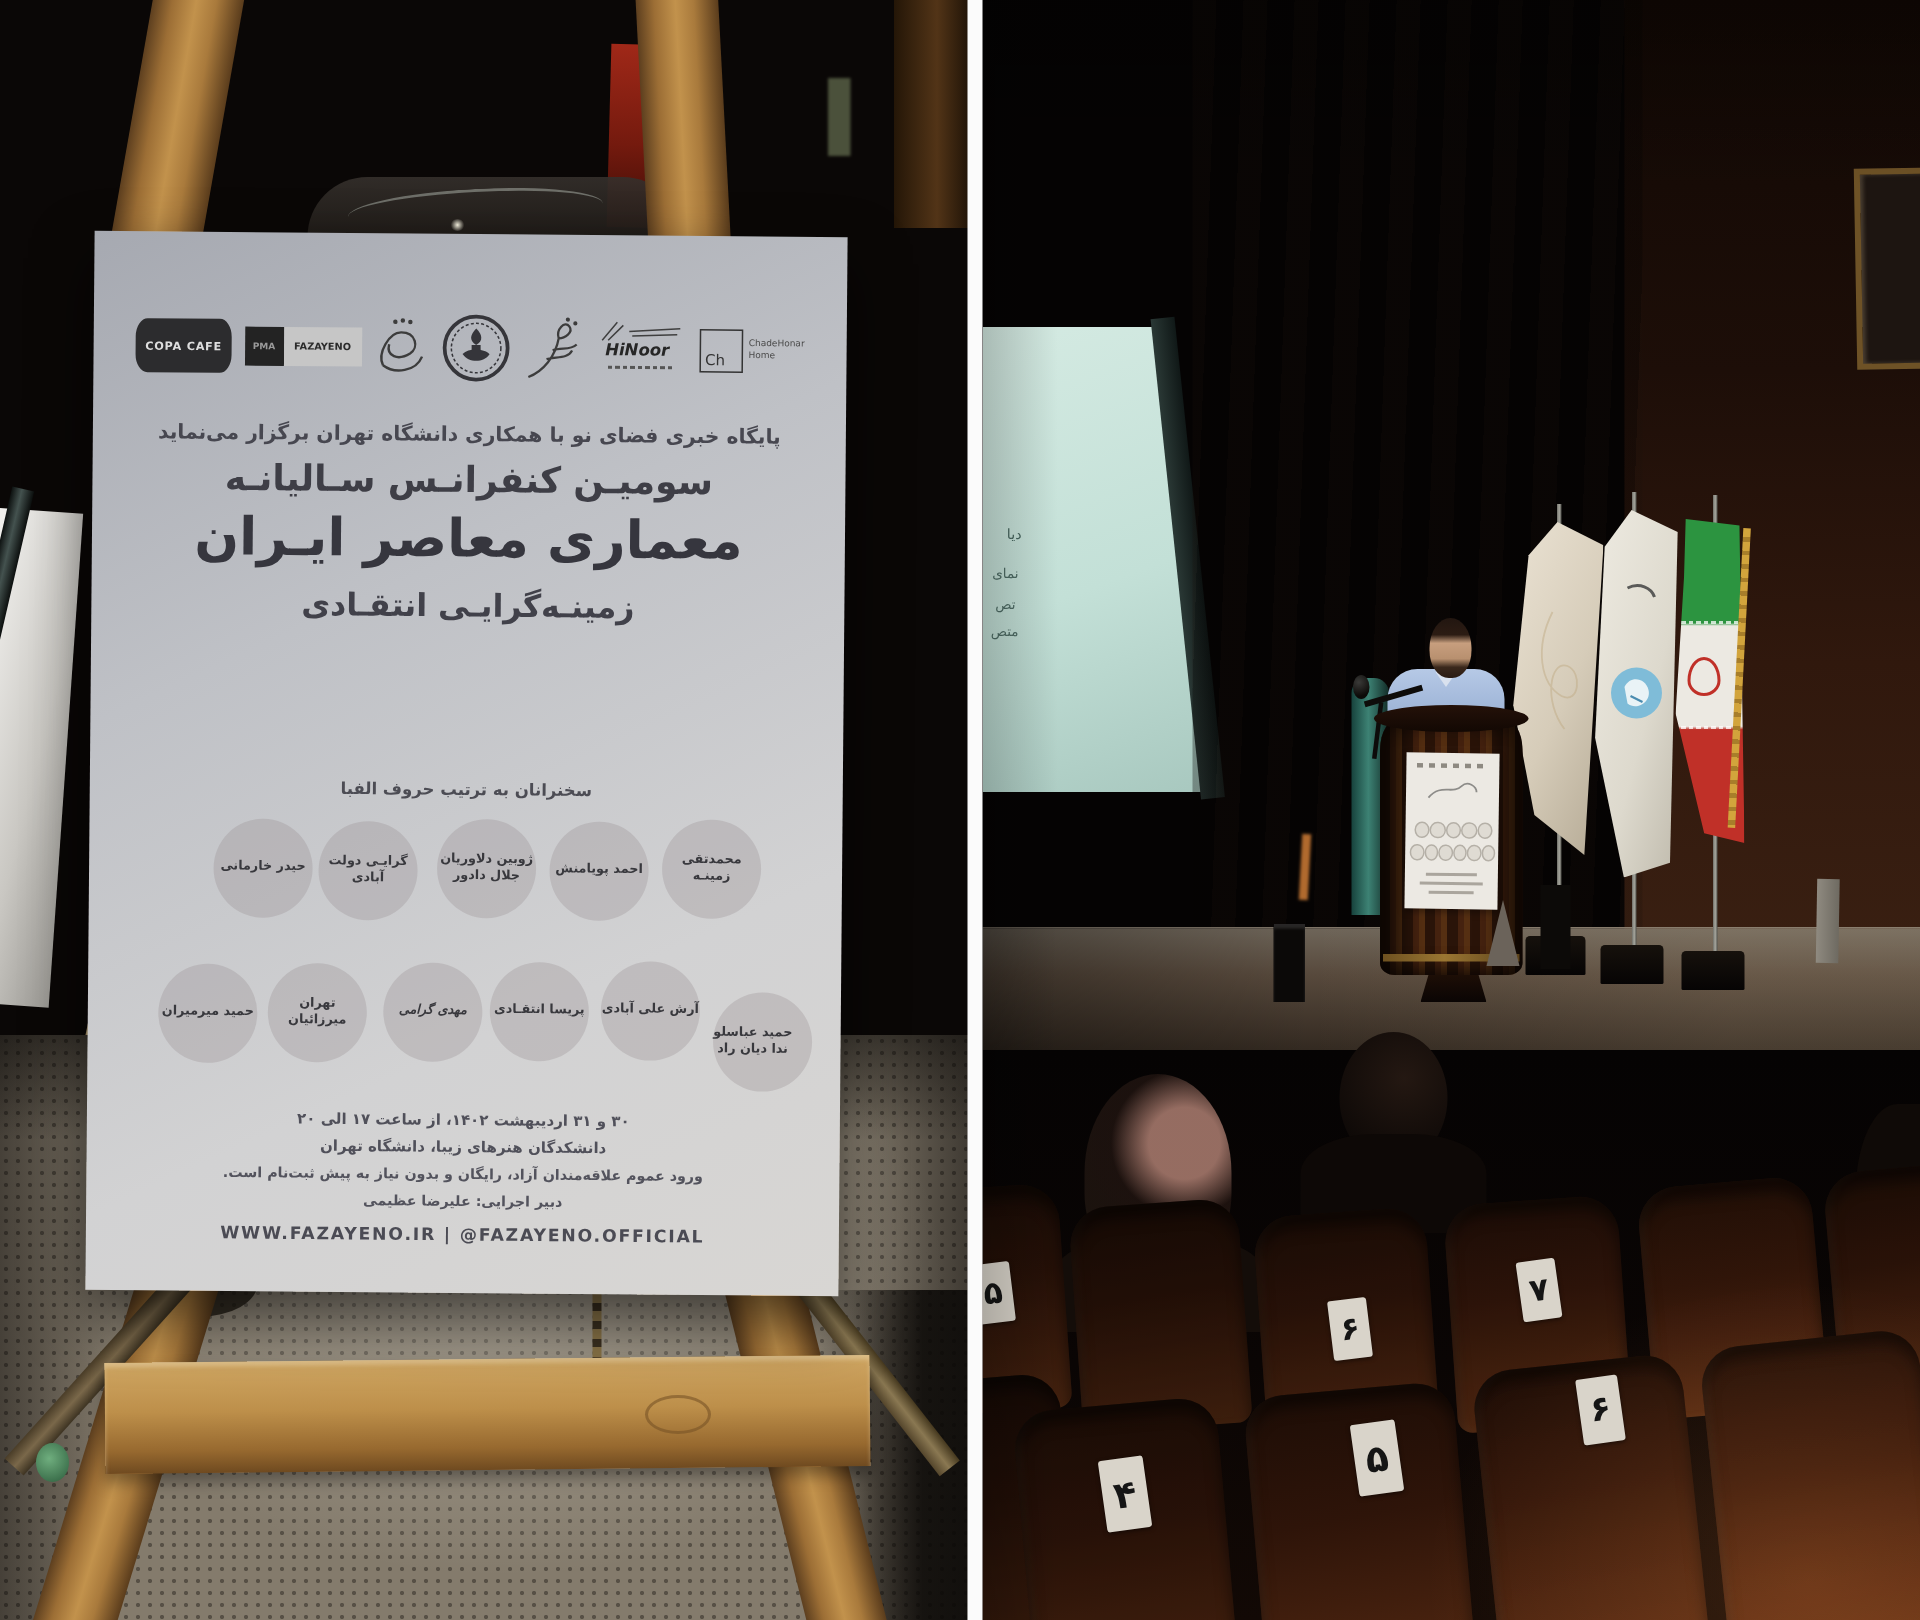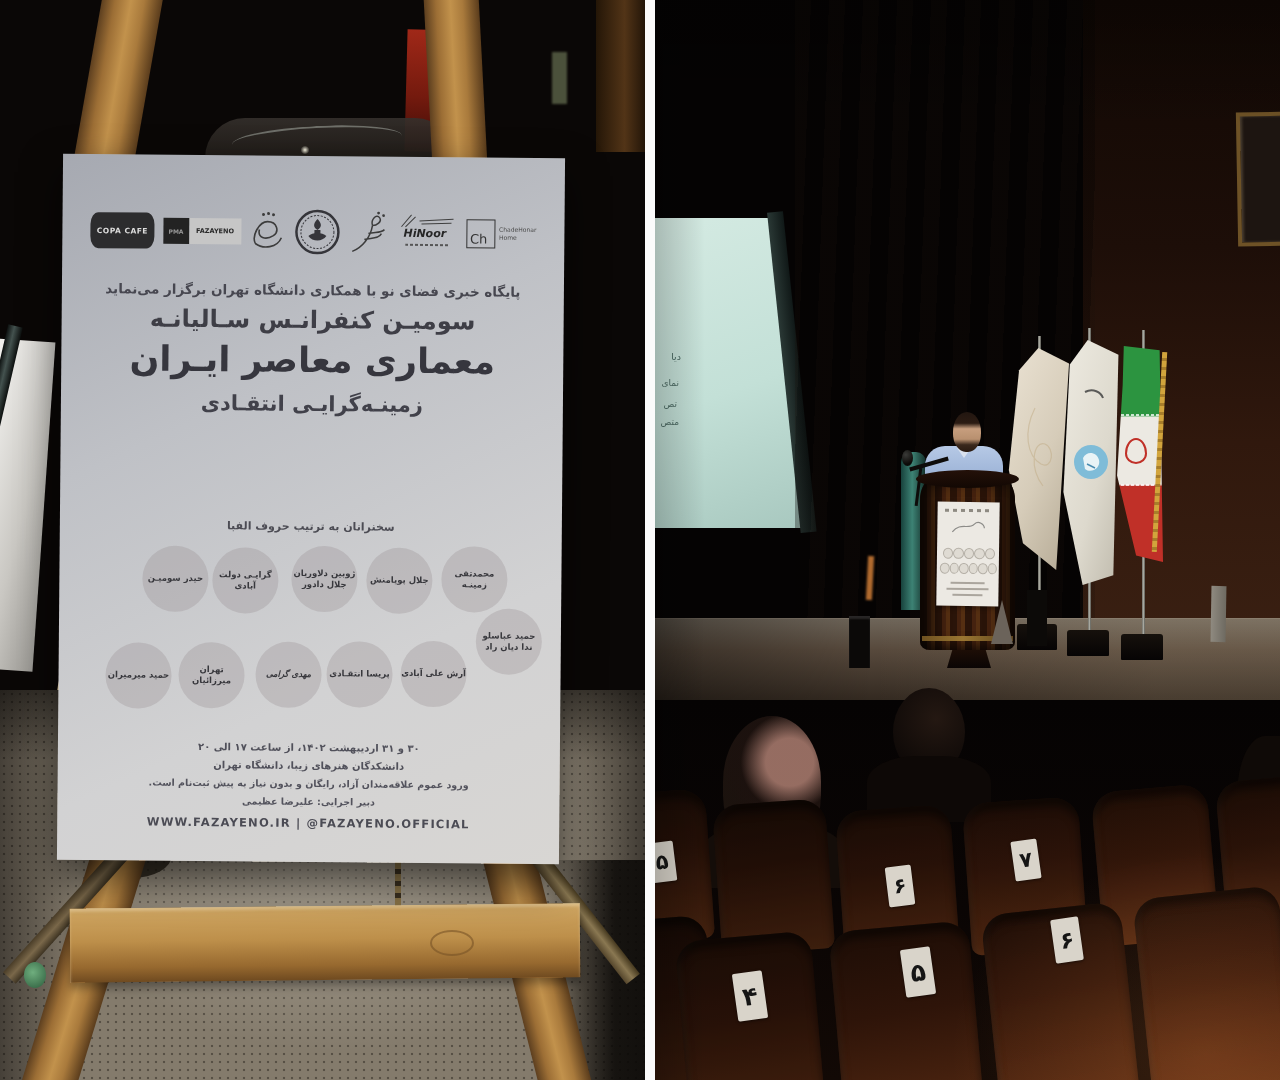--- a/index.html
+++ b/index.html
@@ -105,52 +105,52 @@
         </svg>
         <div style="width:60px;height:40px;position:relative;direction:ltr;">
           <svg width="60" height="16" viewBox="0 0 60 16" style="position:absolute;top:0;left:0;">
             <path d="M4 14 L14 2 M8 14 L18 4 M22 8 L56 6 M24 11 L54 10" stroke="#3f3f3f" stroke-width="1" fill="none"></path>
           </svg>
           <span style="position:absolute;top:14px;left:6px;font-size:11px;font-weight:bold;font-style:italic;color:#262626;direction:ltr;">HiNoor</span>
           <div style="position:absolute;top:31px;left:8px;width:44px;height:2px;background:repeating-linear-gradient(90deg,#555 0 3px,transparent 3px 5px);"></div>
         </div>
         <div style="display:flex;align-items:center;direction:ltr;">
           <div style="width:27px;height:27px;border:1.6px solid #333;position:relative;">
-            <span style="position:absolute;left:3px;bottom:1px;font-size:13px;color:#333;direction:ltr;">Ch</span>
+            <span style="position:absolute;left:3px;bottom:1px;font-size:10px;color:#333;direction:ltr;">Ch</span>
           </div>
           <span class="pre" style="margin-left:4px;font-size:6px;line-height:1.3;color:#4a4a4a;direction:ltr;">ChadeHonar
 Home</span>
         </div>
       </div>
 
       <div class="abs ptxt" style="top:126px;font-size:13.5px;font-weight:bold;color:#474750;">پایگاه خبری فضای نو با همکاری دانشگاه تهران برگزار می‌نماید</div>
       <div class="abs ptxt" style="top:150px;font-size:24px;font-weight:bold;color:#3e3e46;">سومیـن کنفرانـس سـالیانـه</div>
       <div class="abs ptxt" style="top:184px;font-size:35px;font-weight:bold;color:#36363e;">معماری معاصر ایـران</div>
       <div class="abs ptxt" style="top:236px;font-size:21px;font-weight:bold;color:#41414a;">زمینـه‌گرایـی انتقـادی</div>
 
       <div class="abs ptxt" style="top:364px;font-size:11px;font-weight:bold;color:#4c4c54;">سخنرانان به ترتیب حروف الفبا</div>
 
       <div class="abs circle" style="left:382px;top:389px;width:66px;height:66px;">
           <span class="pre">محمدتقی زمینـه</span>
         </div>
       <div class="abs circle" style="left:307px;top:391px;width:66px;height:66px;">
-          <span class="pre">جلال پویامنش</span>
+          <span class="pre">احمد پویامنش</span>
         </div>
       <div class="abs circle" style="left:232px;top:390px;width:66px;height:66px;">
           <span class="pre">ژوبین دلاوریان
 جلال دادور</span>
         </div>
       <div class="abs circle" style="left:153px;top:392px;width:66px;height:66px;">
           <span class="pre">گرایـی دولت آبادی</span>
         </div>
       <div class="abs circle" style="left:83px;top:391px;width:66px;height:66px;">
-          <span class="pre">حیدر سومیـن</span>
-        </div>
-
-      <div class="abs circle" style="left:417px;top:451px;width:66px;height:66px;">
+          <span class="pre">حیدر خارمانی</span>
+        </div>
+
+      <div class="abs circle" style="left:417px;top:504px;width:66px;height:66px;justify-content:flex-end;">
           <span class="pre">حمید عباسلو
 ندا دیان راد</span>
         </div>
       <div class="abs circle" style="left:342px;top:484px;width:66px;height:66px;">
           <span class="pre">آرش علی آبادی</span>
         </div>
       <div class="abs circle" style="left:268px;top:485px;width:66px;height:66px;">
           <span class="pre">پریسا انتقـادی</span>
         </div>
       <div class="abs circle" style="left:197px;top:486px;width:66px;height:66px;font-style:italic;">

